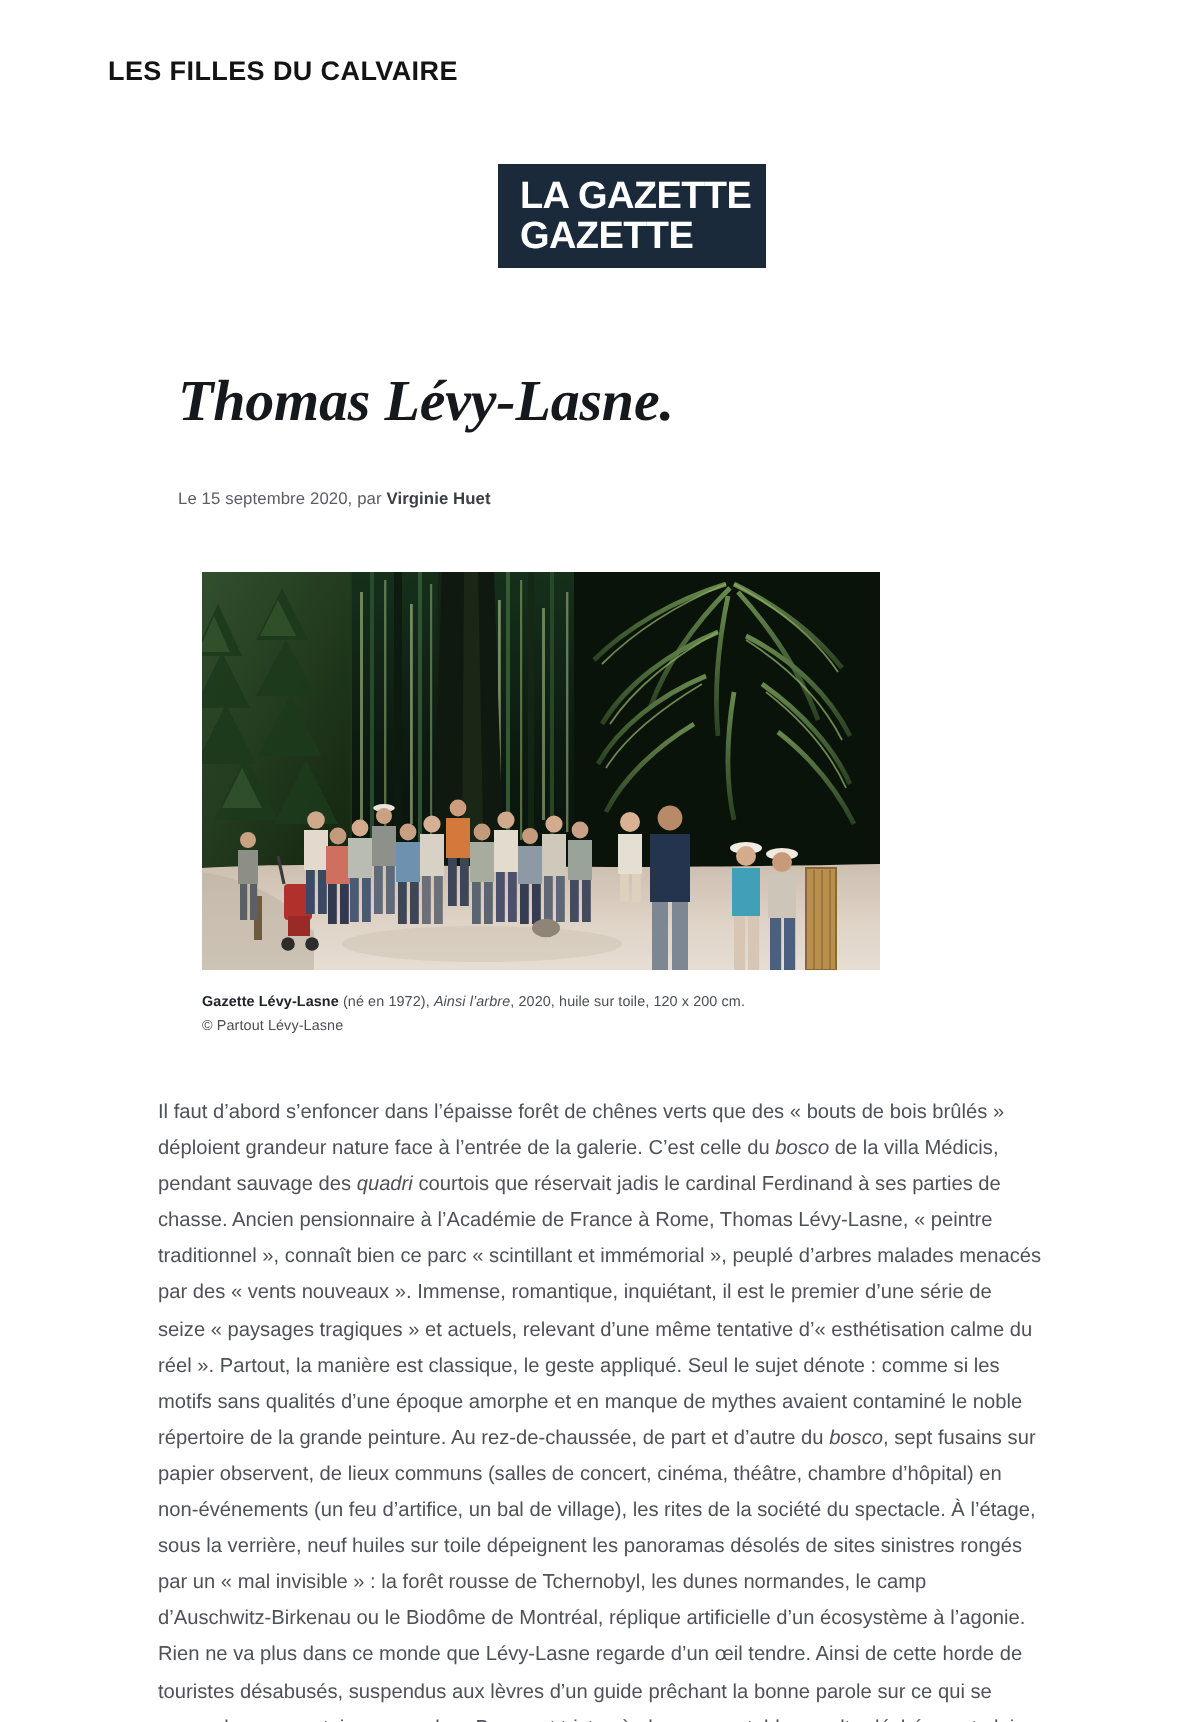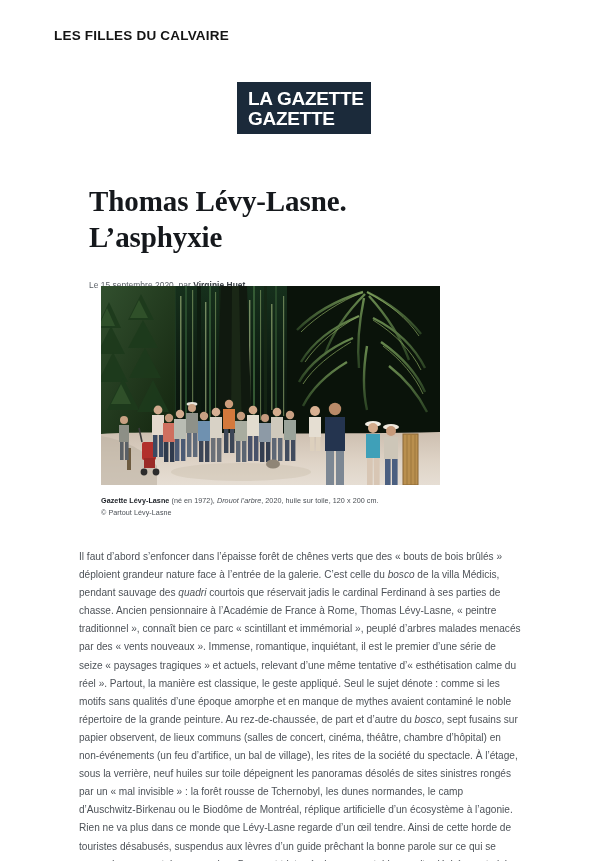--- a/index.html
+++ b/index.html
@@ -59,20 +59,21 @@
     top: 82px;
     width: 134px;
     height: 52px;
   }
   .logo-box {
     width: 100%;
     height: 100%;
     background: #1b2a3a;
     box-sizing: border-box;
     padding: 7px 0 0 11px;
+    margin-left: 12px;
   }
   .logo-line {
     display: block;
     color: #ffffff;
     font-family: "Liberation Sans", sans-serif;
     font-weight: 700;
     font-size: 19px;
     line-height: 19px;
     letter-spacing: -0.3px;
     white-space: nowrap;
@@ -89,21 +90,21 @@
   .headline {
     margin: 0;
     padding: 0 60px 0 89px;
     font-family: "Liberation Serif", serif;
     font-weight: 700;
     font-size: 29px;
     line-height: 36px;
     color: #15181c;
     letter-spacing: -0.1px;
   }
-  .headline .hl-line { display: block; }
+  .headline .hl-line { display: block; font-style: italic; }
 
   .byline {
     margin: 25px 0 0 0;
     padding-left: 89px;
     font-size: 8.4px;
     line-height: 11px;
     color: #5a5f66;
     letter-spacing: 0.05px;
   }
   .byline strong { font-weight: 700; color: #3a3f45; }
@@ -166,21 +167,20 @@
   <div class="logo-wrap">
     <div class="logo-box">
       <span class="logo-line">LA GAZETTE</span>
       <span class="logo-line second">GAZETTE</span>
     </div>
   </div>
 
   <div class="article">
     <h1 class="headline">
       <span class="hl-line">Thomas Lévy-Lasne.</span>
-      <span class="hl-line">L’asphyxie</span>
     </h1>
     <div class="byline">
       <span>Le 15 septembre 2020, par </span><strong>Virginie Huet</strong>
     </div>
   </div>
 
   <figure class="figure">
     <div class="artwork">
       <svg viewBox="0 0 339 199" preserveAspectRatio="none" aria-hidden="true">
         <defs>
@@ -422,21 +422,21 @@
           <rect x="284" y="173" width="5.6" height="26" fill="#4b5f80"></rect>
           <rect x="291" y="173" width="5.6" height="26" fill="#4b5f80"></rect>
         </g>
 
         <ellipse cx="172" cy="178" rx="7" ry="4.6" fill="#8f8576"></ellipse>
       </svg>
     </div>
   </figure>
 
   <div class="caption">
-    <span class="cap-line"><b>Gazette Lévy-Lasne</b><span> (né en 1972), </span><i>Drouot l’arbre</i><span>, 2020, huile sur toile, 120 x 200 cm.</span></span>
+    <span class="cap-line"><b>Gazette Lévy-Lasne</b><span> (né en 1972), </span><i>Ainsi l’arbre</i><span>, 2020, huile sur toile, 120 x 200 cm.</span></span>
     <span class="cap-line">© Partout Lévy-Lasne</span>
   </div>
 
   <div class="body-copy">
     <p><span>Il faut d’abord s’enfoncer dans l’épaisse forêt de chênes verts que des « bouts de bois brûlés » déploient grandeur nature face à l’entrée de la galerie. C’est celle du </span><i>bosco</i><span> de la villa Médicis, pendant sauvage des </span><i>quadri</i><span> courtois que réservait jadis le cardinal Ferdinand à ses parties de chasse. Ancien pensionnaire à l’Académie de France à Rome, Thomas Lévy-Lasne, « peintre traditionnel », connaît bien ce parc « scintillant et immémorial », peuplé d’arbres malades menacés par des « vents nouveaux ». Immense, romantique, inquiétant, il est le premier d’une série de seize « paysages tragiques » et actuels, relevant d’une même tentative d’« esthétisation calme du réel ». Partout, la manière est classique, le geste appliqué. Seul le sujet dénote : comme si les motifs sans qualités d’une époque amorphe et en manque de mythes avaient contaminé le noble répertoire de la grande peinture. Au rez-de-chaussée, de part et d’autre du </span><i>bosco</i><span>, sept fusains sur papier observent, de lieux communs (salles de concert, cinéma, théâtre, chambre d’hôpital) en non-événements (un feu d’artifice, un bal de village), les rites de la société du spectacle. À l’étage, sous la verrière, neuf huiles sur toile dépeignent les panoramas désolés de sites sinistres rongés par un « mal invisible » : la forêt rousse de Tchernobyl, les dunes normandes, le camp d’Auschwitz-Birkenau ou le Biodôme de Montréal, réplique artificielle d’un écosystème à l’agonie. Rien ne va plus dans ce monde que Lévy-Lasne regarde d’un œil tendre. Ainsi de cette horde de touristes désabusés, suspendus aux lèvres d’un guide prêchant la bonne parole sur ce qui se passe de commentaires : un arbre. Beaux et tristes à pleurer, ses tableaux ultra-léchés sont pleins du gai savoir moderne. L’effet produit n’est pas celui d’un hymne à la joie, mais d’un remède possible à la mélancolie.</span></p>
   </div>
 
 </div>
 
 </body></html>

